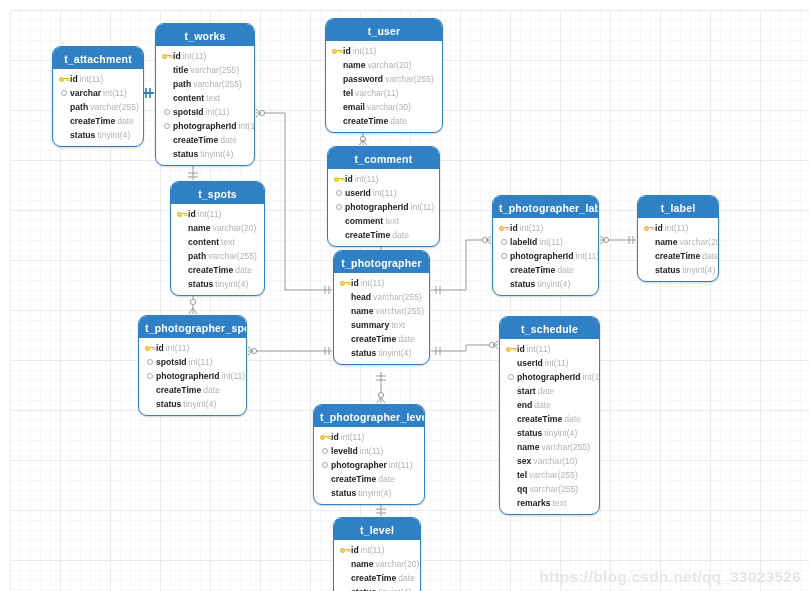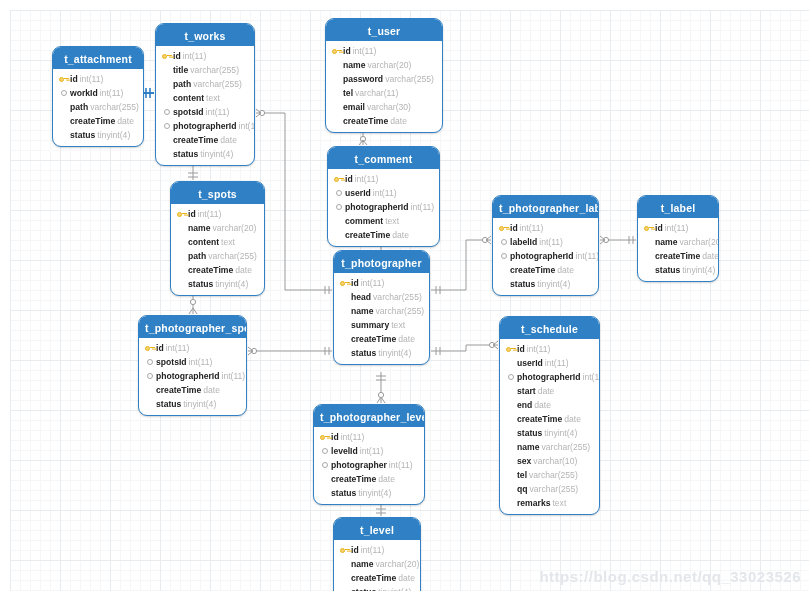--- a/index.html
+++ b/index.html
@@ -215,21 +215,21 @@
             <span class="ic">
               <span class="key"></span>
             </span>
             <span class="fname">id</span>
             <span class="ftype">int(11)</span>
           </div>
           <div class="fld">
             <span class="ic">
               <span class="fk"></span>
             </span>
-            <span class="fname">workId</span>
+            <span class="fname">varchar</span>
             <span class="ftype">int(11)</span>
           </div>
           <div class="fld">
             <span class="ic none">
               <span class="fk"></span>
             </span>
             <span class="fname">path</span>
             <span class="ftype">varchar(255)</span>
           </div>
           <div class="fld">

